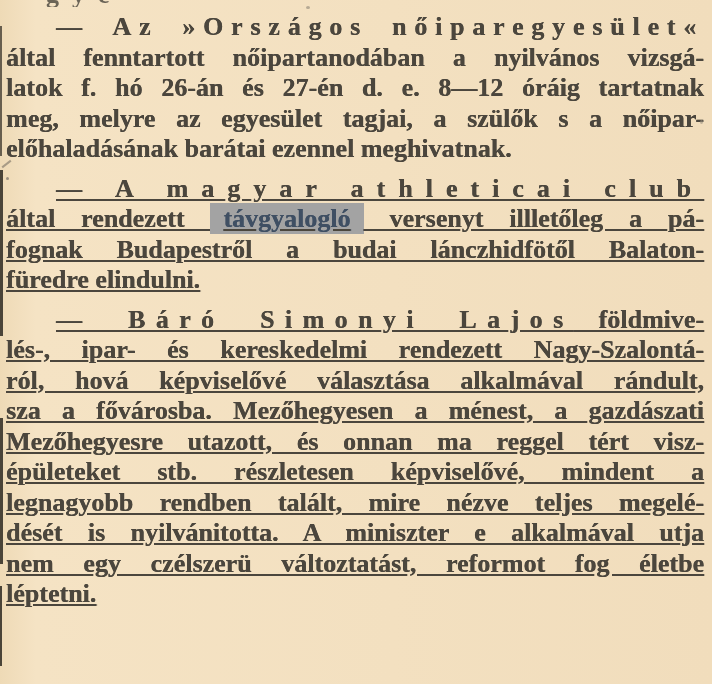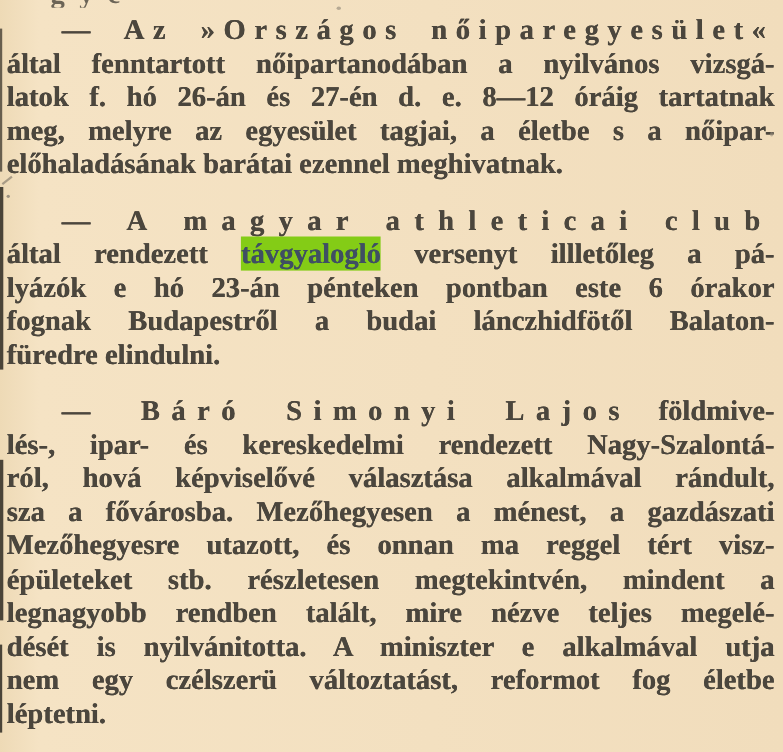--- a/index.html
+++ b/index.html
@@ -22,42 +22,43 @@
     padding: 12px 8px 0 6px;
     color: #4b463d;
     font-size: 26px;
     font-weight: 700;
     line-height: 30.5px;
   }
   .para {
     margin: 0;
   }
   .para + .para {
-    margin-top: 21px;
+    margin-top: 9px;
+    text-decoration: underline;
   }
   .line {
     display: block;
     text-align: justify;
     text-align-last: justify;
     white-space: nowrap;
     text-shadow: 0.3px 0 0 currentColor;
   }
   .line.short {
     text-align-last: left;
   }
   .line.first {
     padding-left: 50px;
   }
   .sp3 { letter-spacing: 0.30em; }
   .sp4 { letter-spacing: 0.40em; }
   .sp5 { letter-spacing: 0.50em; }
   .hl {
-    background: #84cc16;
+    background: #a3a3a3;
     color: #3f4f63;
-    padding: 1px 0;
+    padding: 1px 13px;
   }
   
   .top-frag {
     position: absolute;
     top: 0;
     left: 46px;
     width: 130px;
     height: 7px;
     overflow: hidden;
     opacity: 0.8;
@@ -117,42 +118,41 @@
   <div class="edge e4"></div>
   <div class="scratch"></div>
   <div class="speck s1"></div>
   <div class="speck s2"></div>
   <div class="speck s3"></div>
 
   <div class="para">
     <div class="line first sp3">— Az »Országos nőiparegyesület«</div>
     <div class="line">által fenntartott nőipartanodában a nyilvános vizsgá-</div>
     <div class="line">latok f. hó 26-án és 27-én d. e. 8—12 óráig tartatnak</div>
-    <div class="line">meg, melyre az egyesület tagjai, a életbe s a nőipar-</div>
+    <div class="line">meg, melyre az egyesület tagjai, a szülők s a nőipar-</div>
     <div class="line short">előhaladásának barátai ezennel meghivatnak.</div>
   </div>
 
   <div class="para">
     <div class="line first sp5">— A magyar athleticai club</div>
     <div class="line">
       <span>által rendezett </span><span class="hl">távgyalogló</span><span> versenyt illletőleg a pá-</span>
     </div>
-    <div class="line">lyázók e hó 23-án pénteken pontban este 6 órakor</div>
     <div class="line">fognak Budapestről a budai lánczhidfötől Balaton-</div>
     <div class="line short">füredre elindulni.</div>
   </div>
 
   <div class="para">
     <div class="line first">
       <span class="sp4">— Báró Simonyi Lajos</span><span> földmive-</span>
     </div>
     <div class="line">lés-, ipar- és kereskedelmi rendezett Nagy-Szalontá-</div>
     <div class="line">ról, hová képviselővé választása alkalmával rándult,</div>
     <div class="line">sza a fővárosba. Mezőhegyesen a ménest, a gazdászati</div>
     <div class="line">Mezőhegyesre utazott, és onnan ma reggel tért visz-</div>
-    <div class="line">épületeket stb. részletesen megtekintvén, mindent a</div>
+    <div class="line">épületeket stb. részletesen képviselővé, mindent a</div>
     <div class="line">legnagyobb rendben talált, mire nézve teljes megelé-</div>
     <div class="line">dését is nyilvánitotta. A miniszter e alkalmával utja</div>
     <div class="line">nem egy czélszerü változtatást, reformot fog életbe</div>
     <div class="line short">léptetni.</div>
   </div>
 
 </div>
 
 </body></html>

